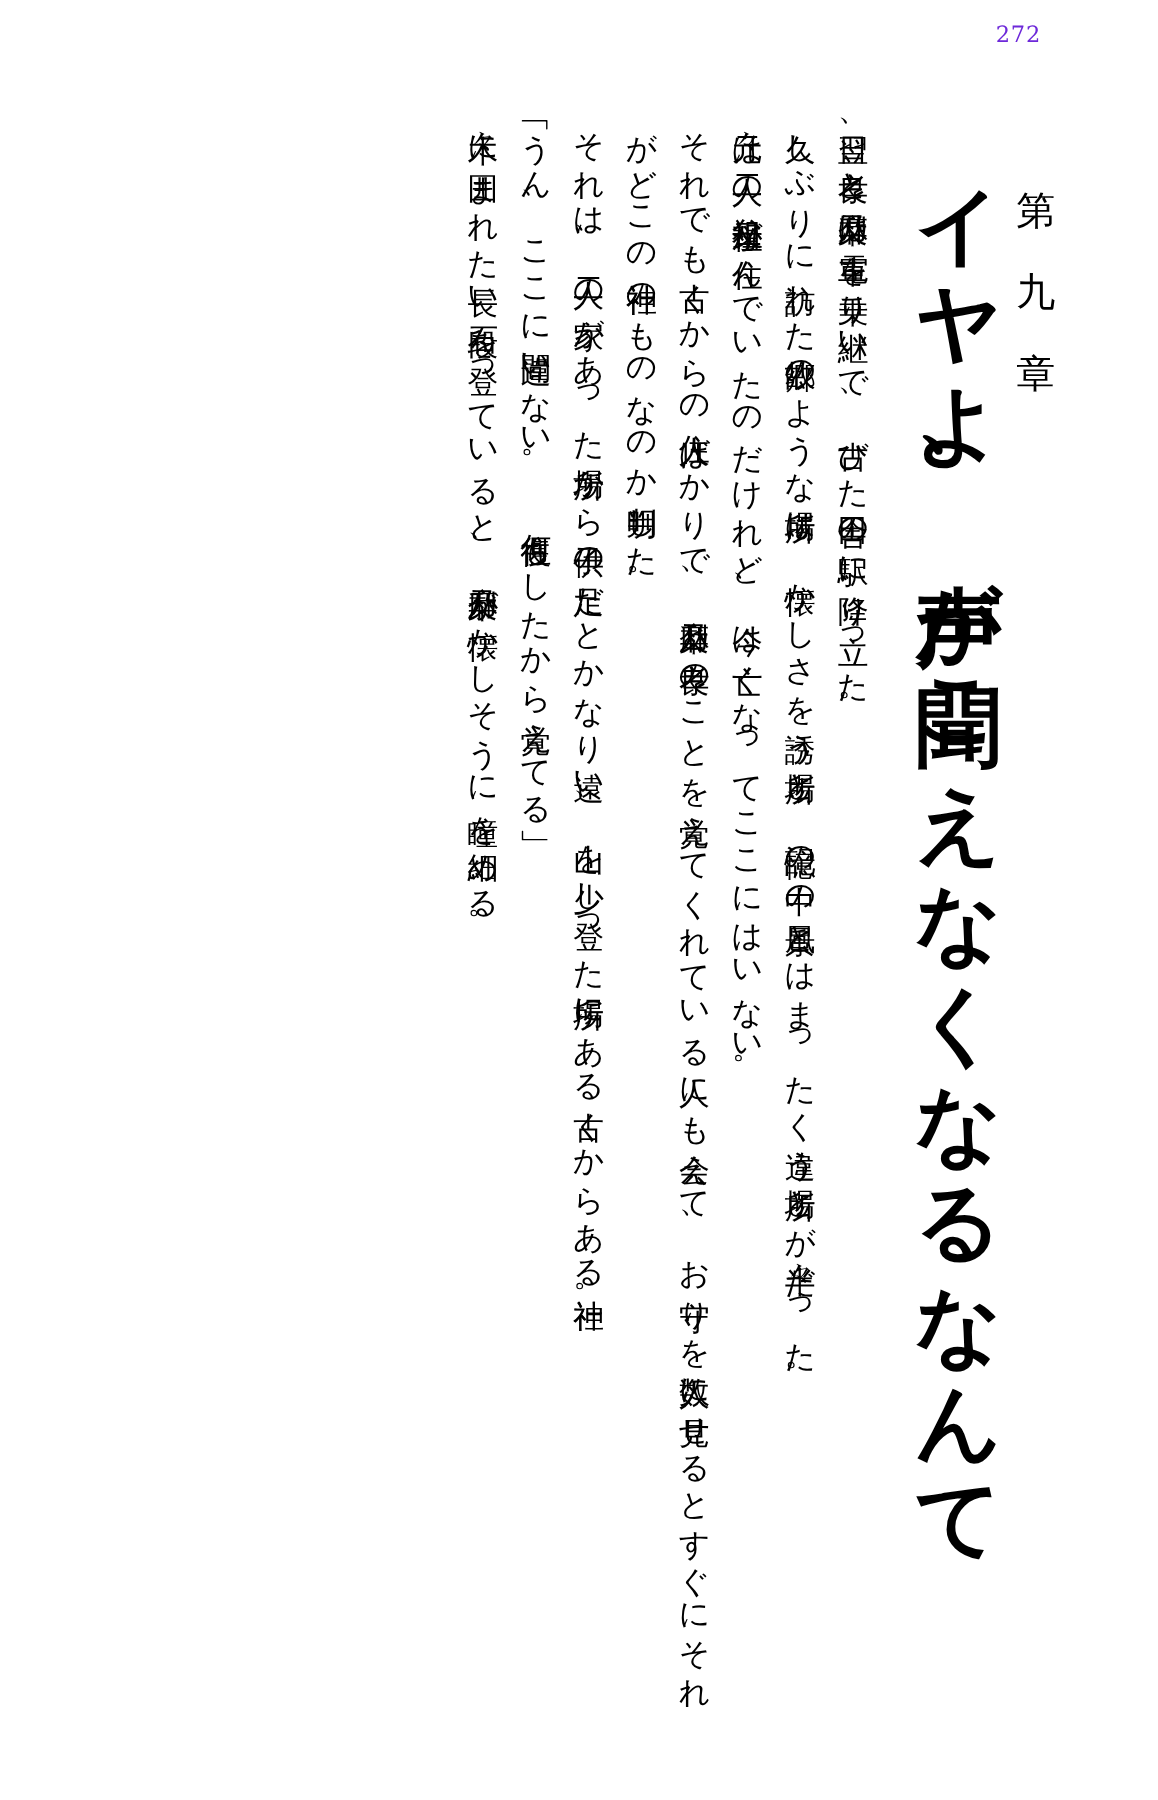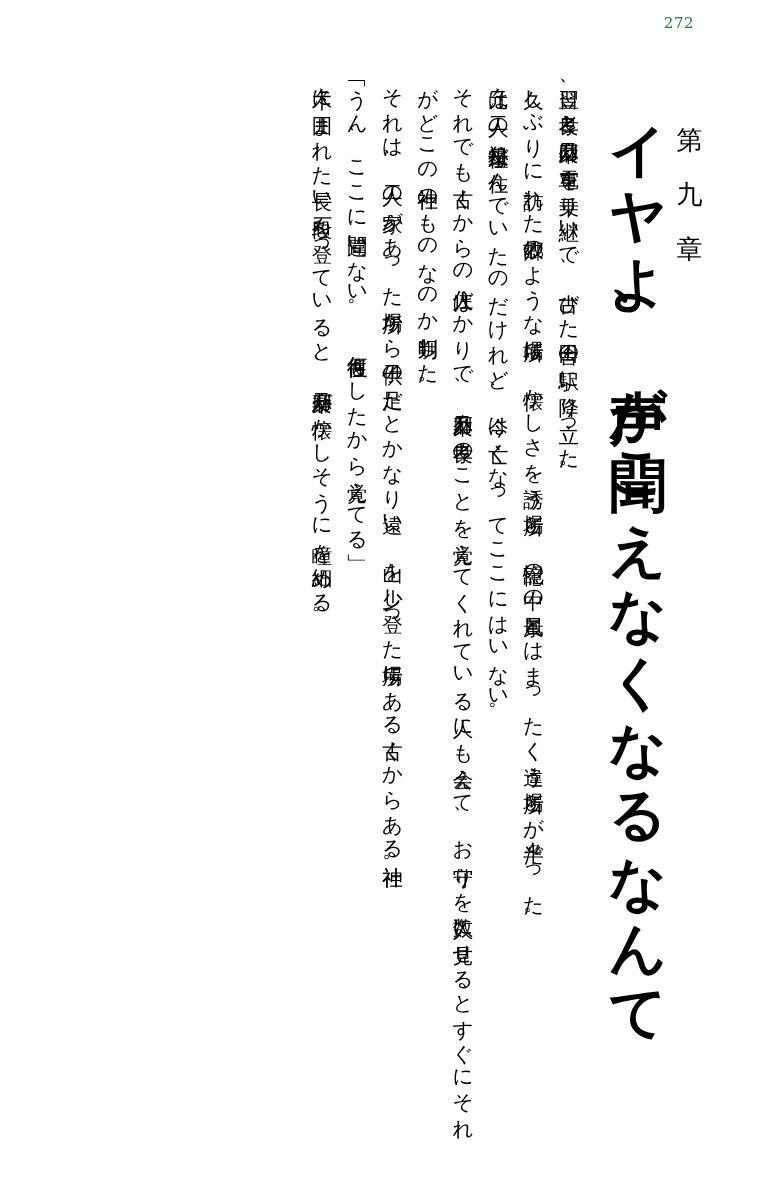--- a/index.html
+++ b/index.html
@@ -24,21 +24,21 @@
   }
 
   
   .page-number {
     position: absolute;
     top: 14px;
     right: 78px;
     font-size: 15px;
     letter-spacing: 0.5px;
     font-family: "DejaVu Serif", "Liberation Serif", serif;
-    color: #15803d;
+    color: #6d28d9;
   }
 
   
   .body-area {
     position: absolute;
     top: 74px;
     left: 36px;
     right: 46px;
     height: 1090px;
     display: flex;

